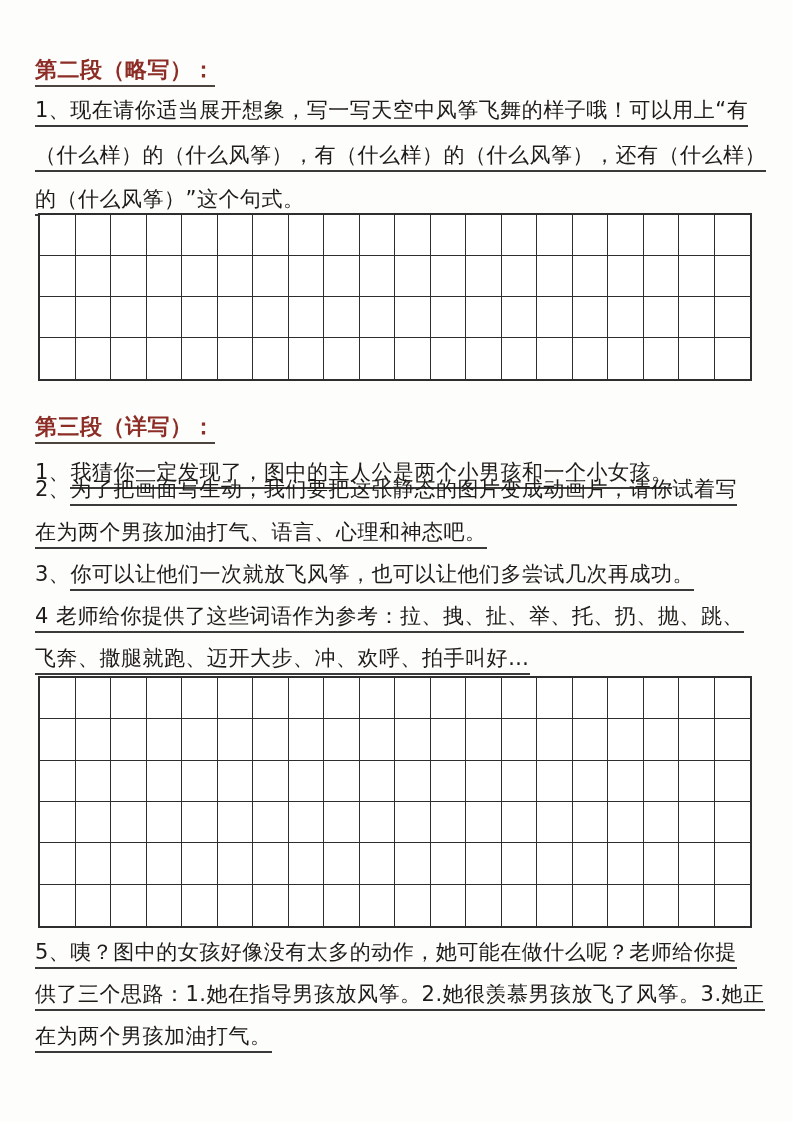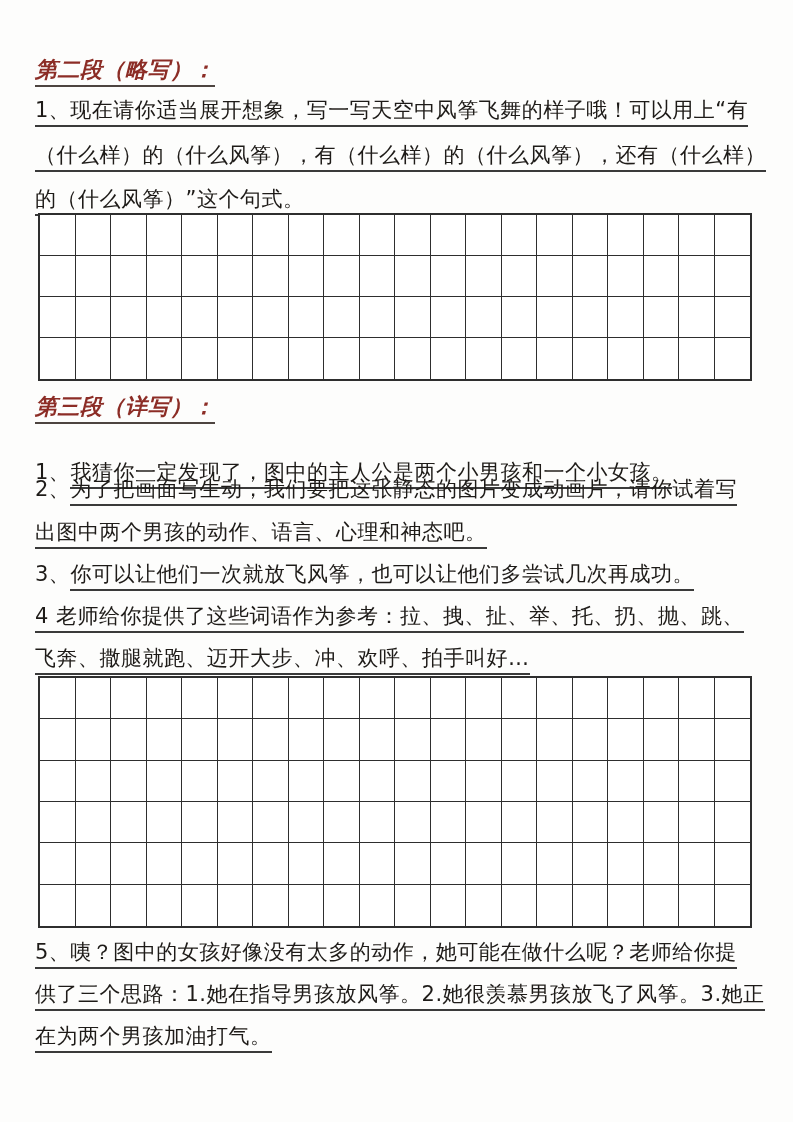--- a/index.html
+++ b/index.html
@@ -42,21 +42,20 @@
     border-bottom:2px solid transparent;
   }
   .heading{
     font-weight:bold;
     color:var(--red);
     font-size:22px;
   }
   .heading .ul{
     border-bottom:2px solid #4d4440;
     padding-bottom:3px;
-    font-style:italic;
   }
   .wgrid{
     position:absolute;
     left:38px;
     width:714px;
     display:grid;
     border:2px solid var(--gridline);
     background:#ffffff;
     box-sizing:border-box;
   }
@@ -163,33 +162,33 @@
       <div class="grid-cell"></div>
       <div class="grid-cell"></div>
       <div class="grid-cell"></div>
       <div class="grid-cell"></div>
       <div class="grid-cell"></div>
       <div class="grid-cell"></div>
       <div class="grid-cell"></div>
       <div class="grid-cell"></div>
     </div>
 
-  <div class="tline heading" style="top:395px">
+  <div class="tline heading" style="top:415px">
     <span class="ul">第三段（详写）：</span>
   </div>
 
   <div class="tline" style="top:460px">
     <span class="pre">1、 </span><span class="ul">我猜你一定发现了，图中的主人公是两个小男孩和一个小女孩。</span>
   </div>
 
   <div class="tline" style="top:477px">
     <span class="pre">2、 </span><span class="ul">为了把画面写生动，我们要把这张静态的图片变成动画片，请你试着写</span>
   </div>
   <div class="tline" style="top:520px">
-    <span class="ul">出图中两个男孩的动作、语言、心理和神态吧。</span>
+    <span class="ul">在为两个男孩加油打气、语言、心理和神态吧。</span>
   </div>
 
   <div class="tline" style="top:562px">
     <span class="pre">3、 </span><span class="ul">你可以让他们一次就放飞风筝，也可以让他们多尝试几次再成功。</span>
   </div>
 
   <div class="tline" style="top:604px">
     <span class="ul">4 老师给你提供了这些词语作为参考：拉、拽、扯、举、托、扔、抛、跳、</span>
   </div>
   <div class="tline" style="top:646px">

